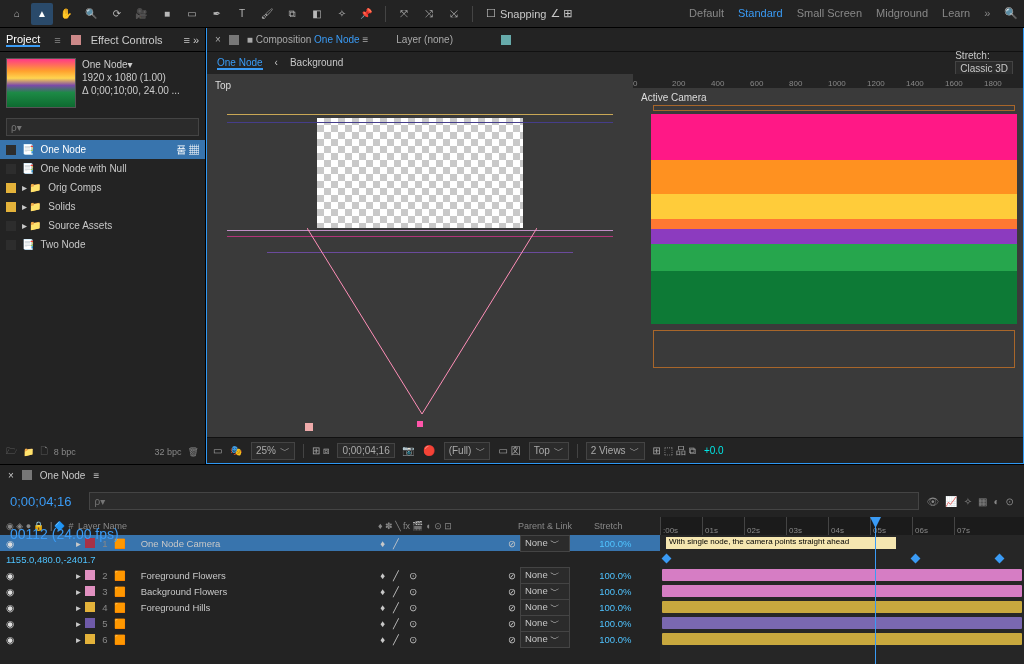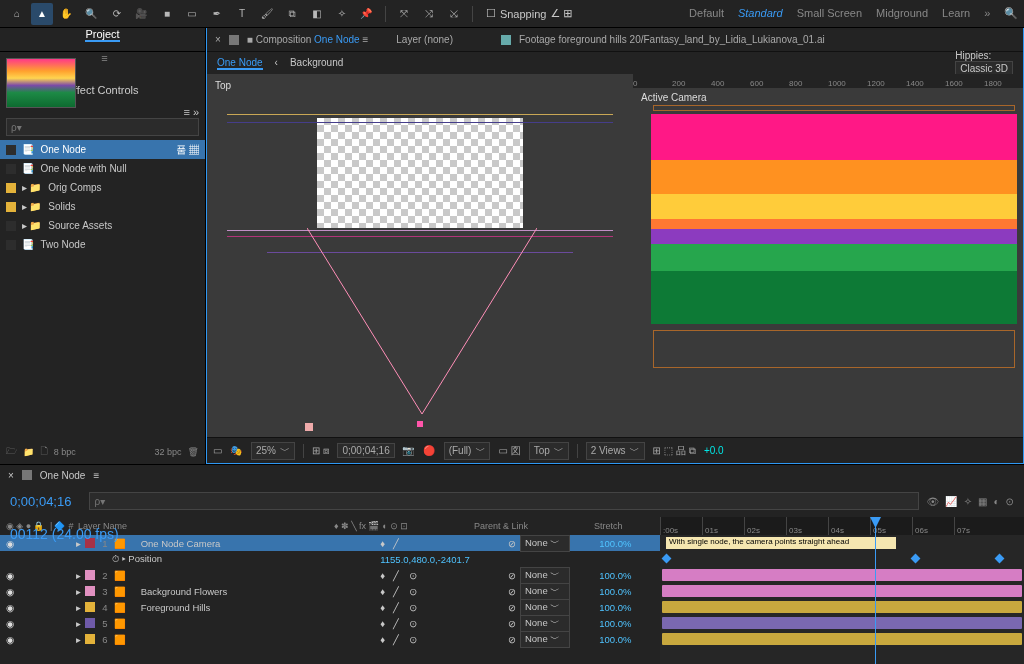--- a/index.html
+++ b/index.html
@@ -4,24 +4,24 @@
 <style>
 * { margin:0; padding:0; box-sizing:border-box; }
 body { background:#1e1e1e; color:#c8c8c8; font-family:"Segoe UI",Arial,sans-serif; font-size:10px; width:1024px; height:664px; overflow:hidden; position:relative; }
 .toolbar { height:28px; background:#232323; display:flex; align-items:center; padding:0 6px; border-bottom:1px solid #000; gap:3px; }
 .tool-icon { width:22px; height:22px; display:flex; align-items:center; justify-content:center; color:#b8b8b8; cursor:pointer; border-radius:2px; }
 .tool-icon.active { background:#2a4a6a; color:#fff; }
 .tool-sep { width:1px; height:16px; background:#444; margin:0 4px; }
 .snapping { display:flex; align-items:center; gap:4px; font-size:11px; margin-left:6px; }
 .workspace-tabs { margin-left:auto; display:flex; gap:14px; font-size:11px; }
 .ws-tab { color:#888; cursor:pointer; }
-.ws-tab.active { color:#3a9bf5;font-style:italic; }
+.ws-tab.active { color:#3a9bf5; }
 .main-row { display:flex; height:calc(100% - 28px - 200px); }
 .left-col { width:206px; background:#232323; display:flex; flex-direction:column; border-right:1px solid #000; }
-.panel-tabs { display:flex; height:24px; align-items:center; font-size:11px; padding:0 6px; gap:10px; border-bottom:1px solid #000;flex-direction:column; }
+.panel-tabs { display:flex; height:24px; align-items:center; font-size:11px; padding:0 6px; gap:10px; border-bottom:1px solid #000; }
 .panel-tab { color:#ccc; cursor:pointer; }
 .panel-tab.active { color:#fff; border-bottom:2px solid #3a9bf5; }
 .thumb-row { display:flex; padding:6px; gap:6px; align-items:flex-start; }
 .comp-thumb { width:70px; height:50px; background:linear-gradient(180deg,#ff3989 0%,#ffa12e 25%,#ffd44f 40%,#7b4aa8 55%,#1d8a46 70%,#0d6b30 100%); border:1px solid #555; }
 .comp-info { font-size:10px; line-height:1.3; color:#ccc; }
 .search-row { padding:4px 6px; display:flex; align-items:center; gap:4px; }
 .search-input { flex:1; background:#2b2b2b; border:1px solid #444; height:18px; color:#ccc; padding:0 4px; font-size:10px; }
 .proj-header { display:flex; padding:2px 6px; font-size:10px; color:#888; border-bottom:1px solid #111; }
 .proj-item { display:flex; align-items:center; height:19px; padding:0 6px; gap:6px; font-size:10px; }
 .proj-item.selected { background:#3874ad; color:#fff; }
@@ -121,20 +121,25 @@
   <div class="left-col">
     <div class="panel-tabs">
       <span class="panel-tab active">Project</span>
       <span style="color:#888;margin-left:4px">≡</span>
       <span style="width:10px;height:10px;background:#c88;display:inline-block"></span>
       <span class="panel-tab">Effect Controls</span>
       <span style="margin-left:auto">≡ »</span>
     </div>
     <div class="thumb-row">
       <div class="comp-thumb"></div>
+      <div class="comp-info">
+        <div>One Node▾</div>
+        <div>1920 x 1080 (1.00)</div>
+        <div>Δ 0;00;10;00, 24.00 ...</div>
+      </div>
     </div>
     <div class="search-row">
       <input class="search-input" placeholder="ρ▾" style="">
     </div>
     <div id="proj-list">
         <div class="proj-item selected">
           <span class="color-swatch" style="background:#2d2d2d"></span>
           <span>📑</span>
           <span>One Node</span>
           <span style="margin-left:auto">품 ▦</span>
@@ -175,29 +180,28 @@
     </div>
   </div>
 
   <div class="comp-panel">
     <div class="comp-tabs">
       <span>×</span>
         <span style="width:10px;height:10px;background:#777;display:inline-block"></span>
       <span>■ <span>Composition</span> <a>One Node</a> ≡</span>
       <span style="margin-left:20px">Layer (none)</span>
       <span style="margin-left:40px;width:10px;height:10px;background:#6aa;display:inline-block"></span>
-      <span>Footage foreground hills 20/Fantasy_land_by_Lidia_Lukianova_01.ai</span>
     </div>
     <div class="breadcrumb">
       <div class="bc-left">
         <span class="bc-item active">One Node</span>
         <span>‹</span>
         <span class="bc-item">Background</span>
       </div>
-      <div><span>Hippies:</span> <span class="dropdown">Classic 3D</span></div>
+      <div><span>Stretch:</span> <span class="dropdown">Classic 3D</span></div>
     </div>
     <div class="views">
       <div class="view-left">
         <div class="view-label">Top</div>
         <div class="checker"></div>
         <div class="wire-line" style="top:40px;left:20px;right:20px;background:#c9a755"></div>
         <div class="wire-line" style="top:48px;left:20px;right:20px;background:#453d8a"></div>
         <div class="wire-line" style="top:156px;left:20px;right:20px;background:#c28fc6"></div>
         <div class="wire-line" style="top:162px;left:20px;right:20px;background:#b2357a"></div>
         <div class="wire-line" style="top:178px;left:60px;right:60px;background:#6a4a9c"></div>
@@ -273,55 +277,52 @@
       <span>◐</span>
       <span>⊙</span>
     </div>
   </div>
   <div style="display:flex;flex:1;overflow:hidden">
     <div style="width:660px;display:flex;flex-direction:column">
       <div class="tl-headers">
         <div style="width:72px;display:flex;gap:4px">◉ ◈ ● 🔒 &nbsp;| 🔷 #</div>
         <div style="flex:1">Layer Name</div>
         <div style="width:140px">♦ ✽ ╲ fx 🎬 ◐ ⊙ ⊡</div>
-        <div style="width:120px">Parent &amp; Link</div>
+        <div style="width:76px">Parent &amp; Link</div>
         <div style="width:60px">Stretch</div>
       </div>
       <div id="layer-list">
           <div class="layer-row selected">
             <div class="layer-left">
               <span class="eye">◉</span>
               <span style="width:50px"></span>
               <span>▸</span>
               <span class="color-swatch" style="background:#a83246"></span>
               <span class="num">1</span>
               <span>🟧</span>
               <span class="lname">One Node Camera</span>
             </div>
             <div class="layer-mid">♦ &nbsp; ╱ </div>
             <div class="layer-link">⊘ <span class="dropdown" style="width:50px">None ﹀</span></div>
             <div style="width:60px;color:#4fc3ff">100.0%</div>
           </div>
           <div class="layer-row">
-            <div class="layer-left">
-              <span style="width:72px"></span>
-              <span style="margin-left:30px">⏱ ▸ <span>Position</span></span>
-            </div>
             <div class="layer-mid" style="color:#4fc3ff">1155.0,480.0,-2401.7</div>
             <div class="layer-link"></div>
             <div style="width:60px"></div>
           </div>
           <div class="layer-row">
             <div class="layer-left">
               <span class="eye">◉</span>
               <span style="width:50px"></span>
               <span>▸</span>
               <span class="color-swatch" style="background:#e090c0"></span>
               <span class="num">2</span>
               <span>🟧</span>
+              <span class="lname">Foreground Flowers</span>
             </div>
             <div class="layer-mid">♦ &nbsp; ╱ &nbsp;&nbsp;&nbsp;⊙</div>
             <div class="layer-link">⊘ <span class="dropdown" style="width:50px">None ﹀</span></div>
             <div style="width:60px;color:#4fc3ff">100.0%</div>
           </div>
           <div class="layer-row">
             <div class="layer-left">
               <span class="eye">◉</span>
               <span style="width:50px"></span>
               <span>▸</span>

